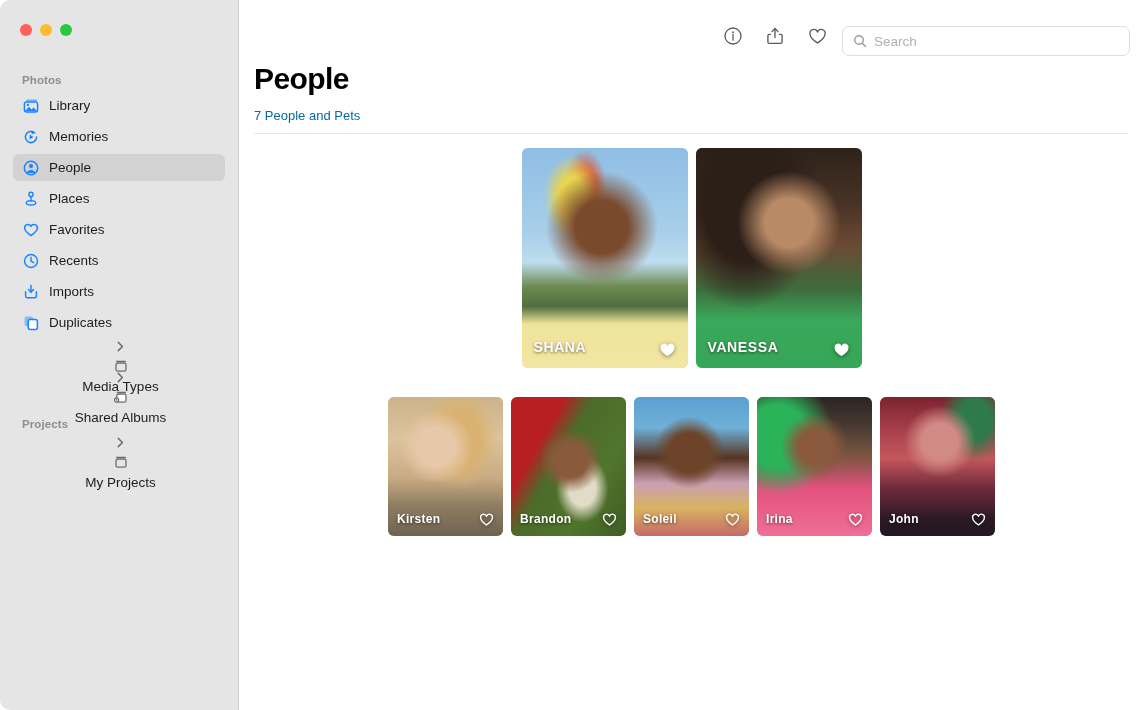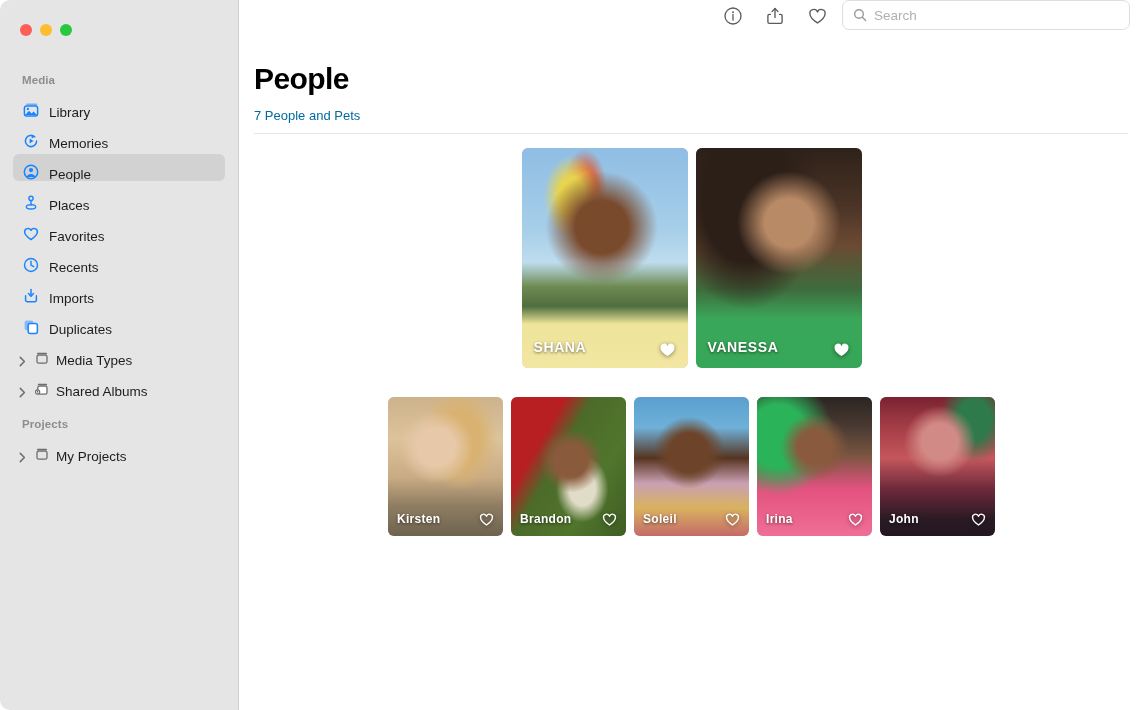--- a/index.html
+++ b/index.html
@@ -50,60 +50,60 @@
     letter-spacing: 0.1px;
   }
   .sec-photos { margin-top: 18px; }
   .sec-albums { margin-top: 20px; }
   .sec-projects { margin-top: 20px; }
 
   .nav-list { list-style: none; padding: 0 13px; }
 
   .nav-item {
     display: flex;
-    align-items: flex-end;
+    align-items: center;
     height: 27px;
     border-radius: 6px;
     padding-left: 9px;
     gap: 9px;
     cursor: default;
     margin-bottom: 4px;
   }
   .nav-item.selected { background: #d2d2d2; }
 
   .nav-icon {
     width: 18px; height: 18px;
     display: flex; align-items: center; justify-content: center;
     flex: 0 0 18px;
   }
   .nav-label {
     font-size: 13.5px;
     color: #1d1d1f;
     line-height: 1;
   }
 
-  .nav-item-group { padding-left: 3px; gap: 5px; }
+  .nav-item-group { padding-left: 3px; gap: 5px; flex-direction: column; }
   .chev {
     width: 12px; flex: 0 0 12px;
     display: flex; align-items: center; justify-content: center;
     color: #6e6e6e;
   }
 
   
   .main {
     flex: 1 1 auto;
     position: relative;
     background: #ffffff;
     height: 710px;
   }
 
   .toolbar {
     height: 56px;
     display: flex;
-    align-items: flex-start;
+    align-items: flex-end;
     justify-content: flex-end;
     padding: 0 14px 0 0;
     gap: 0;
   }
   .tb-btn {
     width: 42px; height: 36px;
     display: flex; align-items: center; justify-content: center;
     cursor: default;
     color: #5b5b5e;
   }
@@ -250,21 +250,21 @@
 <div class="window">
 
   <aside class="sidebar">
 
     <div class="traffic-lights">
       <span class="tl tl-close"></span>
       <span class="tl tl-min"></span>
       <span class="tl tl-max"></span>
     </div>
 
-    <div class="section-header sec-photos">Media</div>
+    <div class="section-header sec-photos">Photos</div>
     <ul class="nav-list">
 
       <li class="nav-item">
         <span class="nav-icon">
           <svg width="18" height="18" viewBox="0 0 18 18">
             <rect x="4.2" y="2.6" width="11" height="2" rx="1" fill="#1a84ff" opacity="0.55"></rect>
             <rect x="2.4" y="5" width="13.2" height="10" rx="2.2" fill="none" stroke="#1a84ff" stroke-width="1.5"></rect>
             <circle cx="5.9" cy="8" r="1.15" fill="#1a84ff"></circle>
             <path d="M3.2 14 L7 9.7 L9.6 12.6 L11.6 10.6 L14.9 14 Z" fill="#1a84ff"></path>
           </svg>

